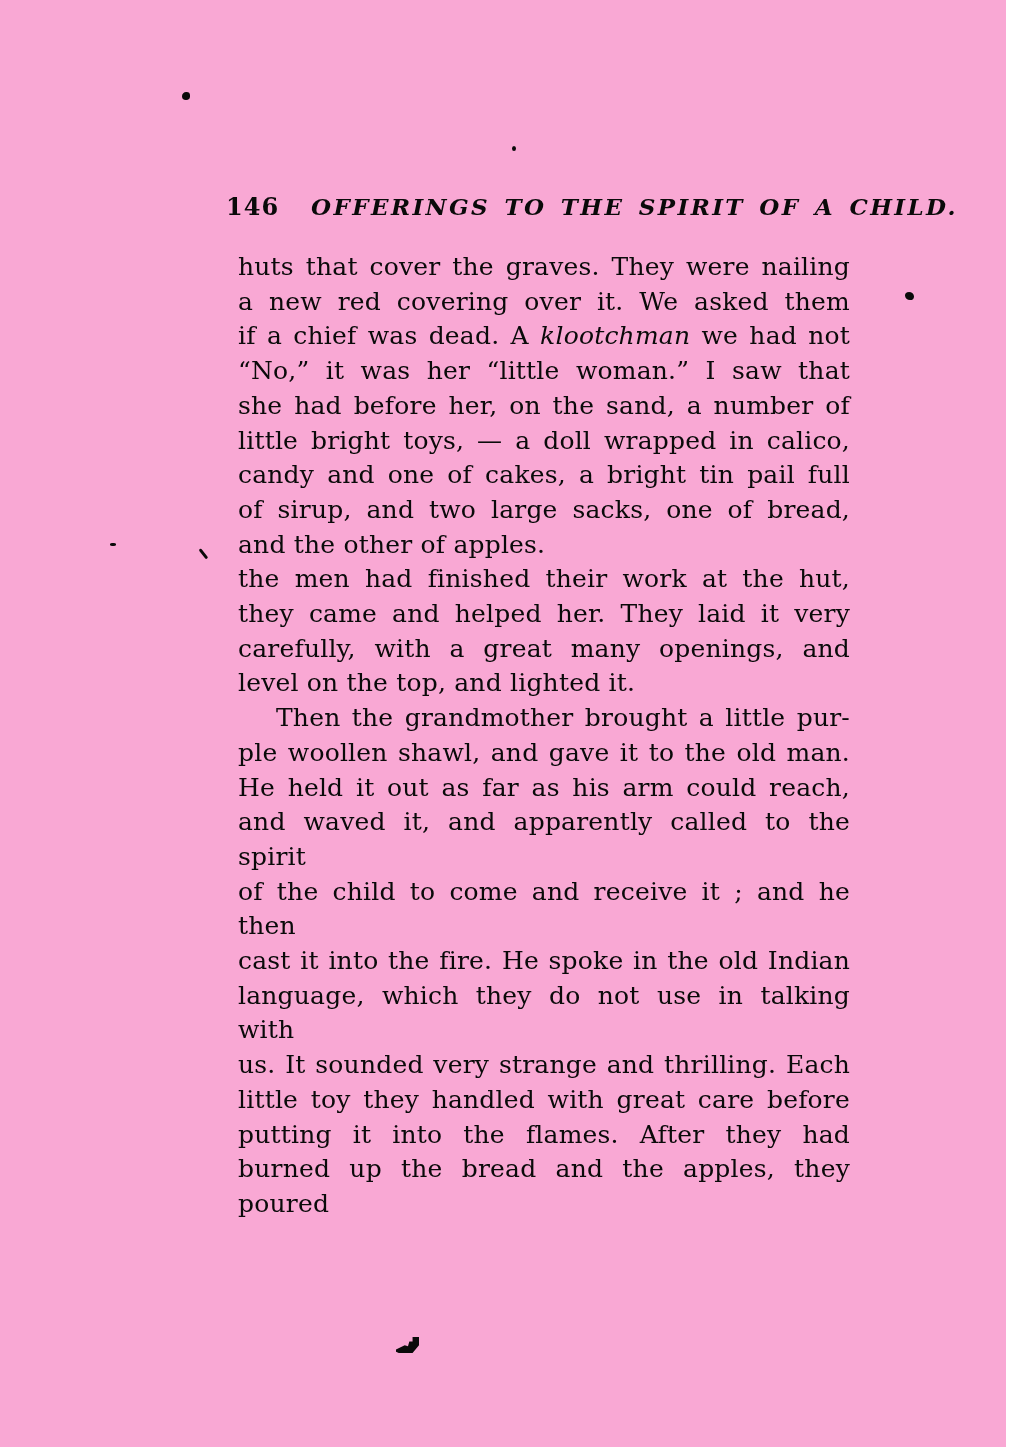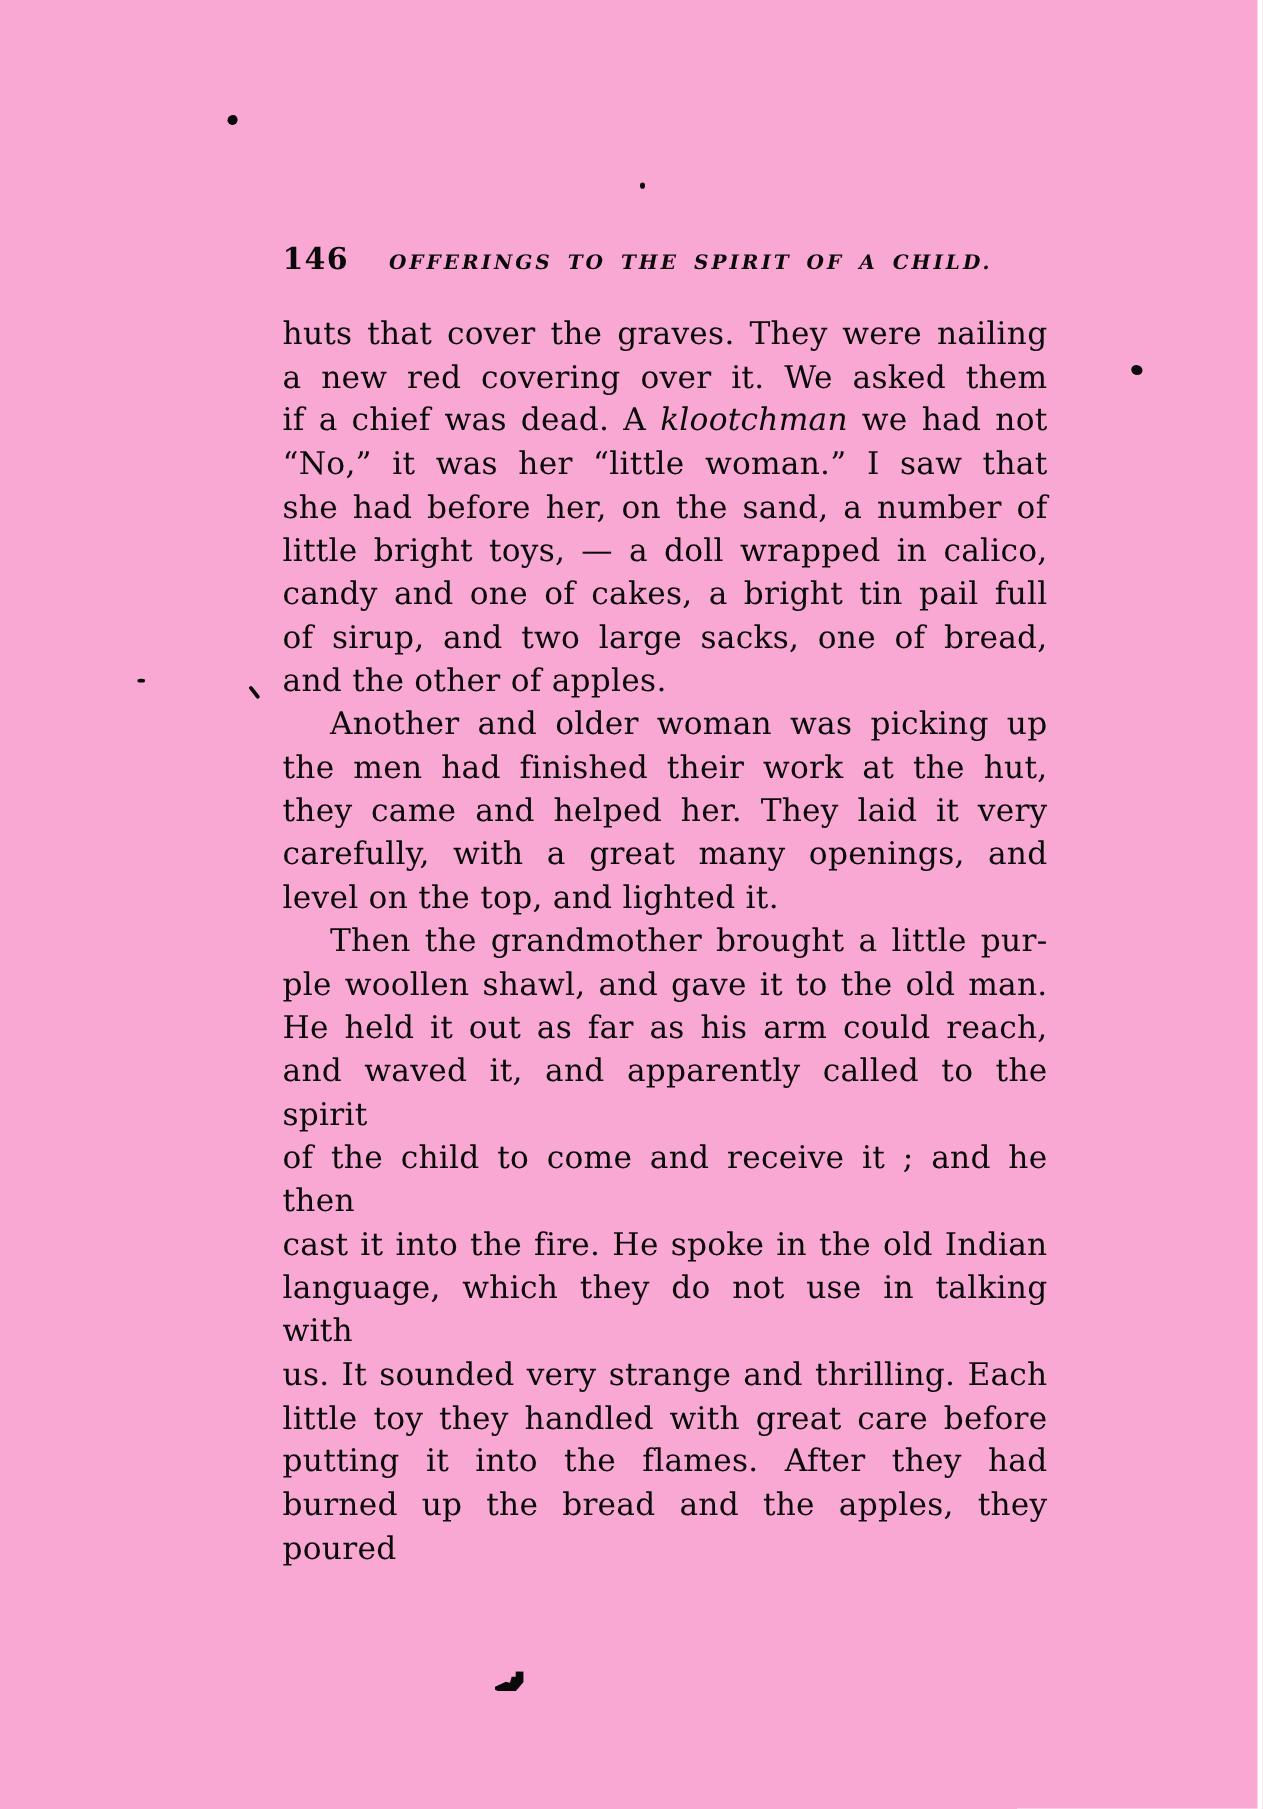--- a/index.html
+++ b/index.html
@@ -25,29 +25,29 @@
     align-items: baseline;
     white-space: nowrap;
   }
   .page-number {
     font-size: 24px;
     font-weight: bold;
     letter-spacing: 1px;
     margin-right: 32px;
   }
   .running-title {
-    font-size: 16px;
+    font-size: 23px;
     font-style: italic;
     font-weight: bold;
     letter-spacing: 2.4px;
     word-spacing: 4px;
   }
   .body-text {
     position: absolute;
-    left: 226px;
+    left: 238px;
     top: 250px;
     width: 612px;
     font-size: 25px;
     line-height: 34.7px;
     letter-spacing: 0.2px;
   }
   .para { margin: 0; }
   .line {
     text-align: justify;
     text-align-last: justify;
@@ -94,21 +94,20 @@
         <div class="line">a new red covering over it.  We asked them</div>
         <div class="line">if a chief was dead.  A <i>klootchman</i> we had not</div>
         <div class="line">“No,” it was her “little woman.”  I saw that</div>
         <div class="line">she had before her, on the sand, a number of</div>
         <div class="line">little bright toys, — a doll wrapped in calico,</div>
         <div class="line">candy and one of cakes, a bright tin pail full</div>
         <div class="line">of sirup, and two large sacks, one of bread,</div>
         <div class="line short">and the other of apples.</div>
       </div>
       <div class="para">
-        <div class="line indent">Another and older woman was picking up</div>
         <div class="line">the men had finished their work at the hut,</div>
         <div class="line">they came and helped her.  They laid it very</div>
         <div class="line">carefully, with a great many openings, and</div>
         <div class="line short">level on the top, and lighted it.</div>
       </div>
       <div class="para">
         <div class="line indent">Then the grandmother brought a little pur-</div>
         <div class="line">ple woollen shawl, and gave it to the old man.</div>
         <div class="line">He held it out as far as his arm could reach,</div>
         <div class="line">and waved it, and apparently called to the spirit</div>

